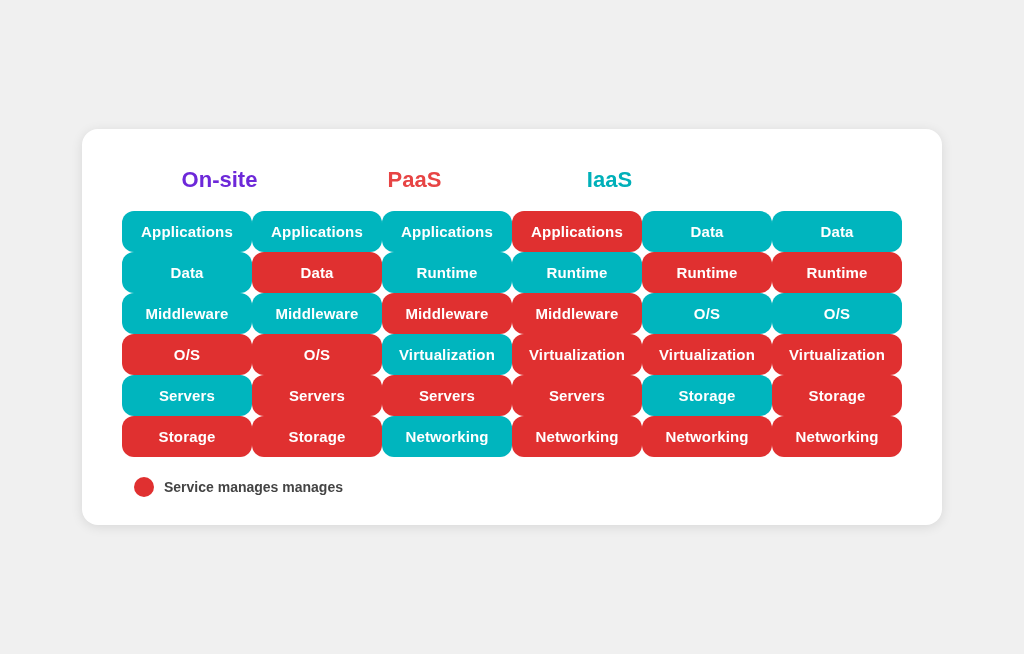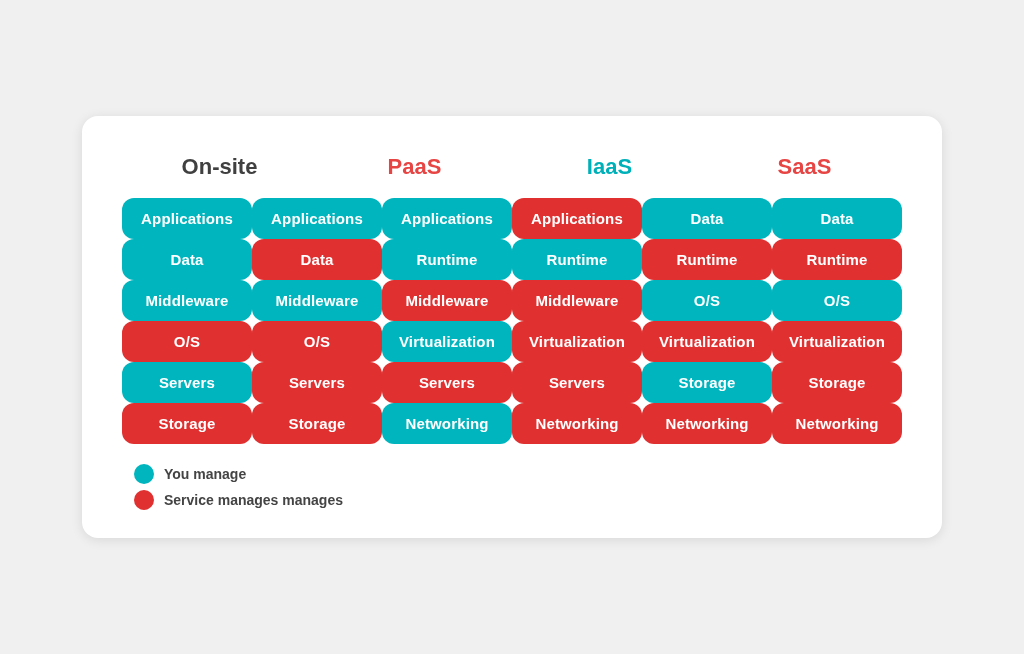--- a/index.html
+++ b/index.html
@@ -23,21 +23,21 @@
       grid-template-columns: repeat(4, 1fr);
       margin-bottom: 12px;
       margin-left: 0;
     }
     .col-header {
       text-align: center;
       font-size: 22px;
       font-weight: 700;
       padding: 6px 0;
     }
-    .col-header.onsite { color: #404040; }
+    .col-header.onsite { color: #6d28d9; }
     .col-header.iaas { color: #00b0b9; }
     .col-header.paas { color: #e74444; }
     .col-header.saas { color: #e74444; }
 
     .grid-body {
       display: grid;
       grid-template-columns: repeat(6, 1fr);
       gap: 0;
     }
     .cell {
@@ -77,21 +77,20 @@
     .legend-dot.red  { background: #e03030; }
   </style>
 </head>
 <body>
 
 <div class="card">
   <div class="grid-header" id="grid-header">
       <div class="col-header onsite">On-site</div>
       <div class="col-header paas">PaaS</div>
       <div class="col-header iaas">IaaS</div>
-      <div class="col-header saas">SaaS</div>
     </div>
   <div class="grid-body" id="grid-body">
       <div class="cell teal">Applications</div>
       <div class="cell teal">Applications</div>
       <div class="cell teal">Applications</div>
       <div class="cell red">Applications</div>
       <div class="cell teal">Data</div>
       <div class="cell teal">Data</div>
       <div class="cell teal">Data</div>
       <div class="cell red">Data</div>
@@ -119,21 +118,17 @@
       <div class="cell red">Storage</div>
       <div class="cell red">Storage</div>
       <div class="cell red">Storage</div>
       <div class="cell teal">Networking</div>
       <div class="cell red">Networking</div>
       <div class="cell red">Networking</div>
       <div class="cell red">Networking</div>
     </div>
   <div class="legend" id="legend">
       <div class="legend-item">
-        <div class="legend-dot teal"></div>
-        <span>You manage</span>
-      </div>
-      <div class="legend-item">
         <div class="legend-dot red"></div>
         <span>Service manages manages</span>
       </div>
     </div>
 </div>
 
 </body></html>

